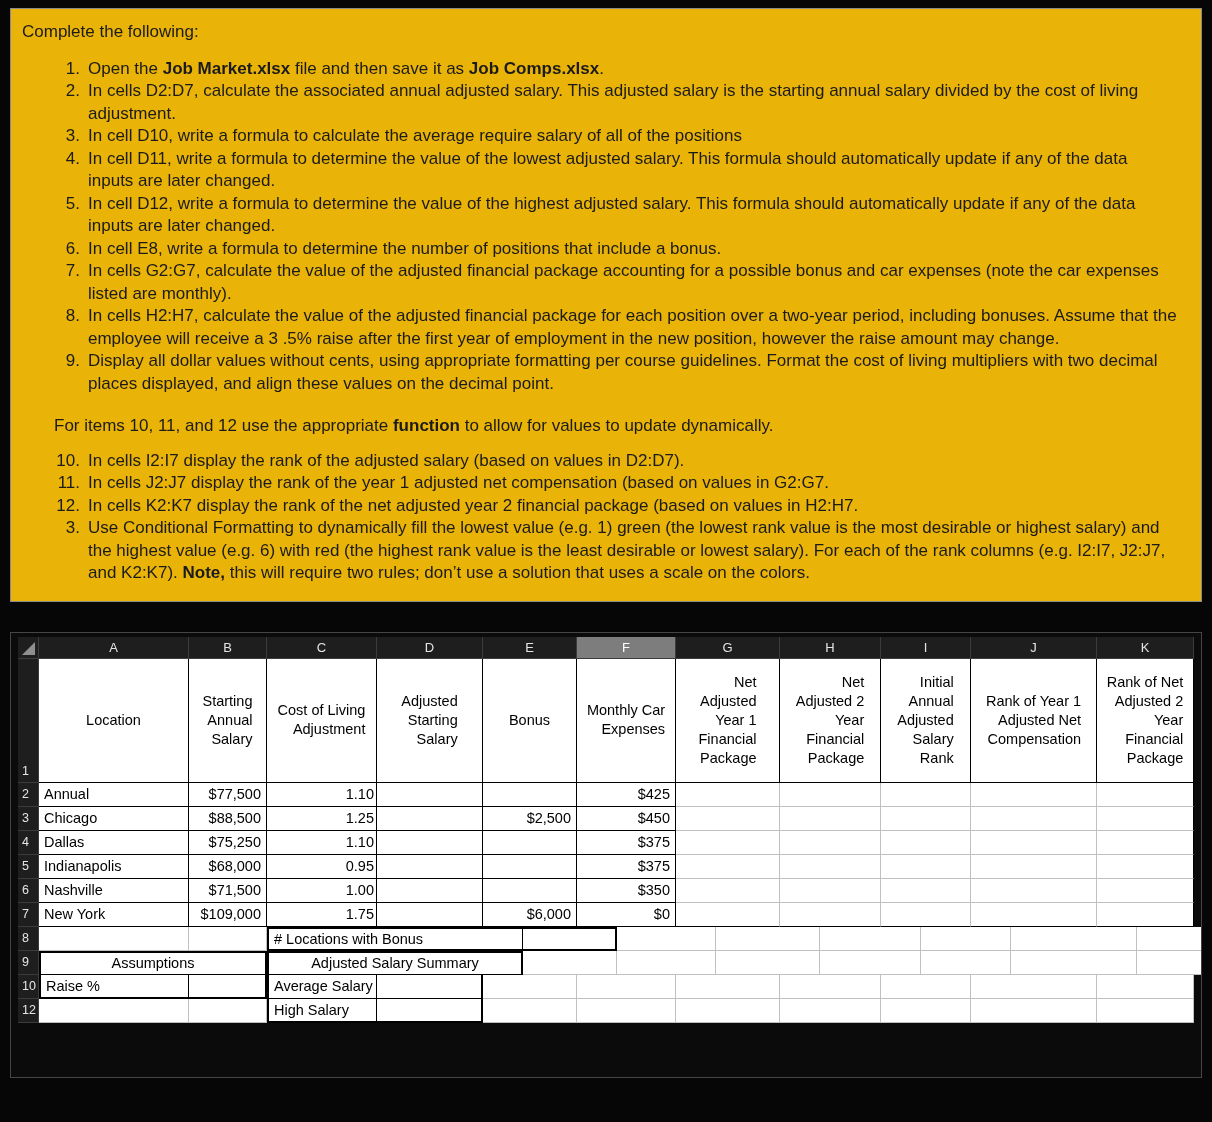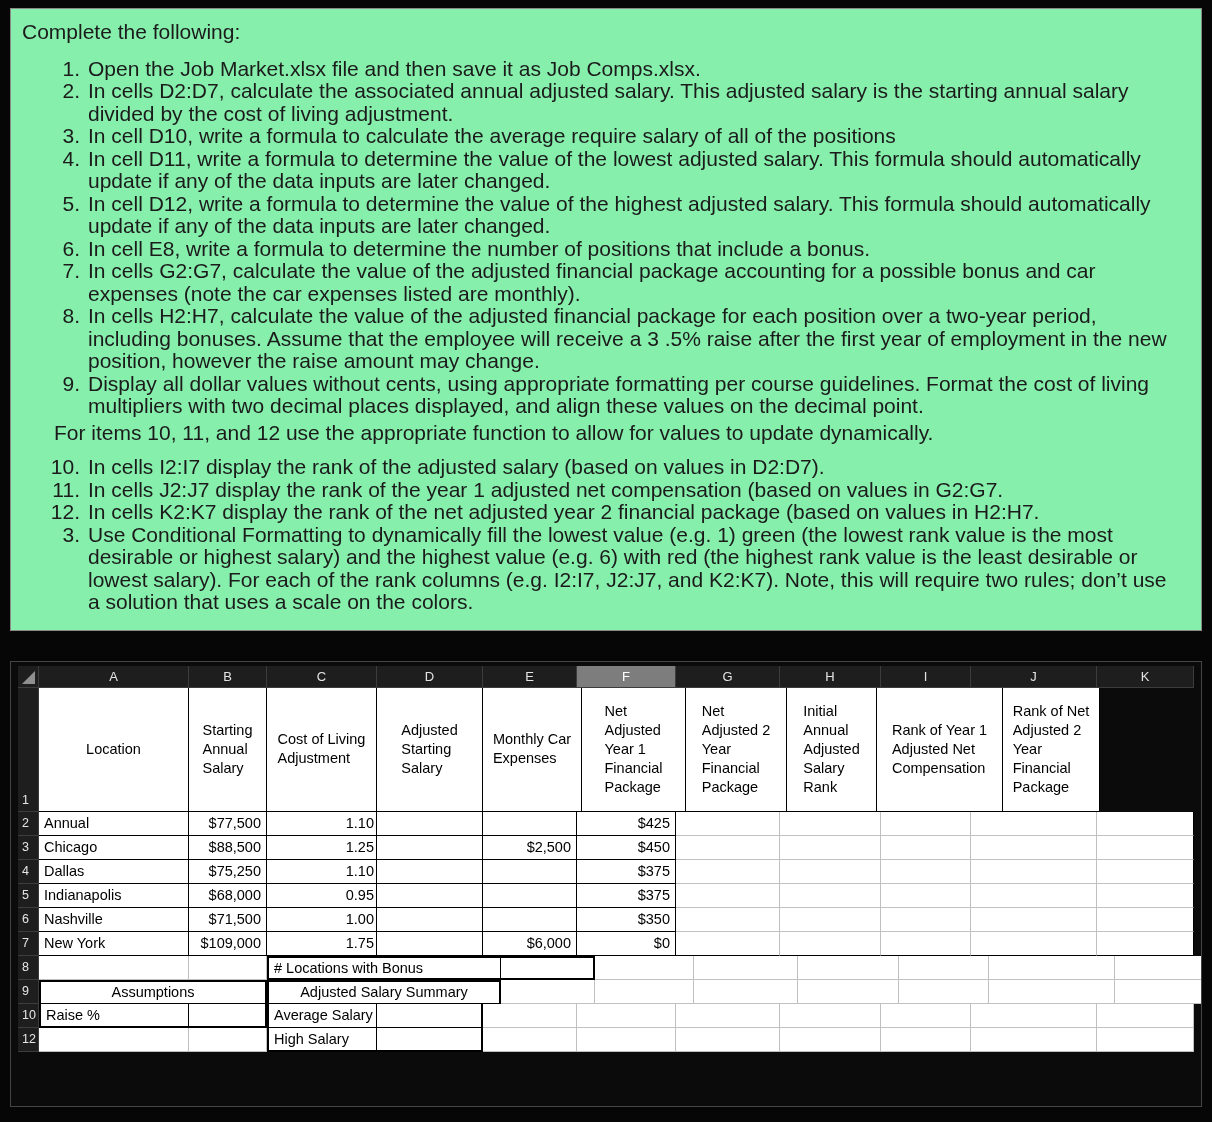--- a/index.html
+++ b/index.html
@@ -1,27 +1,27 @@
 <!DOCTYPE html>
 <html><head>
 <meta charset="utf-8">
 <style>
   *{box-sizing:border-box;margin:0;padding:0}
   html,body{width:1212px;background:#060606;font-family:"Liberation Sans",sans-serif}
   body{height:1122px;overflow:hidden}
 
   
-  .instr{background:#86efac;border:1px solid #8a8a8a;margin:8px 10px 0;
-         padding:12px 24px 16px 11px;color:#1b1b1b;font-size:21px;line-height:22.5px}
+  .instr{background:#eab308;border:1px solid #8a8a8a;margin:8px 10px 0;
+         padding:12px 24px 16px 11px;color:#1b1b1b;font-size:17px;line-height:22.5px}
   .intro{margin-bottom:14px}
   .item{display:flex}
   .num{min-width:58px;text-align:right;flex:none}
   .itext{margin-left:8px;flex:1}
-  .note{margin:4px 0 12px 32px}
-  .bold{font-weight:400}
+  .note{margin:20px 0 12px 32px}
+  .bold{font-weight:700}
   .italic{}
 
   
   .ss-panel{margin:30px 10px 0;border:1px solid #454545;background:#0b0b0b;
             padding:4px 0 0 7px;height:446px;overflow:hidden}
   .sheet{width:1176px}
   .hrow,.row{display:flex;align-items:stretch}
 
   .corner{width:21px;height:22px;background:#1e1e1e;border-right:1px solid #3c3c3c;
           border-bottom:1px solid #3c3c3c;position:relative;flex:none}
@@ -32,33 +32,33 @@
           border-bottom:1px solid #3c3c3c;flex:none}
   .colhdr.sel{background:#7d7d7d;color:#ffffff}
 
   .gut{width:21px;background:#1e1e1e;color:#e6e6e6;font-size:12.5px;display:flex;
        align-items:center;padding-left:4px;border-right:1px solid #3c3c3c;
        border-bottom:1px solid #3c3c3c;flex:none}
   .r1 .gut{align-items:flex-end;padding-bottom:4px}
 
   .cell{background:#ffffff;height:24px;font-size:14.5px;color:#000;display:flex;
         align-items:center;padding:0 5px;overflow:hidden;white-space:nowrap;flex:none}
-  .r1 .cell{height:124px;white-space:pre-line;text-align:left;justify-content:center;
+  .r1 .cell{height:124px;white-space:pre-line;text-align:right;justify-content:center;
             line-height:19px;padding:7px 2px}
   .right{justify-content:flex-end}
   .pad8{padding-right:2px}
   .b{border-right:1px solid #000;border-bottom:1px solid #000}
   .g{border-right:1px solid #c0c0c0;border-bottom:1px solid #c0c0c0}
   .br{border-right:1px solid #000}
   .bb{border-bottom:1px solid #000}
 
   
   .cA{width:150px}.cB{width:78px}.cC{width:110px}.cD{width:106px}.cE{width:94px}
   .cF{width:99px}.cG{width:104px}.cH{width:101px}.cI{width:90px}.cJ{width:126px}
-  .cK{width:97px}.cAB{width:228px}.cCD{width:234px}
+  .cK{width:97px}.cAB{width:228px}.cCD{width:256px}
 
   
   .lwb-label{border:2px solid #000;border-right:1px solid #000}
   .lwb-input{border:2px solid #000;border-left:none}
   .assume-hdr{border:2px solid #000;border-bottom:1px solid #000;font-weight:400;
               justify-content:center}
   .assume-label{border-left:2px solid #000;border-bottom:2px solid #000;
                 border-right:1px solid #000}
   .assume-input{border-right:2px solid #000;border-bottom:2px solid #000}
   .sum-hdr{border:2px solid #000;border-bottom:1px solid #000;font-weight:400;
@@ -158,20 +158,21 @@
       <div class="gut">1</div>
       <div class="cell cA b">Location</div>
       <div class="cell cB b">Starting
 Annual
 Salary</div>
       <div class="cell cC b">Cost of Living
 Adjustment</div>
       <div class="cell cD b">Adjusted
 Starting
 Salary</div>
+      <div class="cell cE b">Bonus</div>
       <div class="cell cF b">Monthly Car
 Expenses</div>
       <div class="cell cG b">Net
 Adjusted
 Year 1
 Financial
 Package</div>
       <div class="cell cH b">Net
 Adjusted 2
 Year

